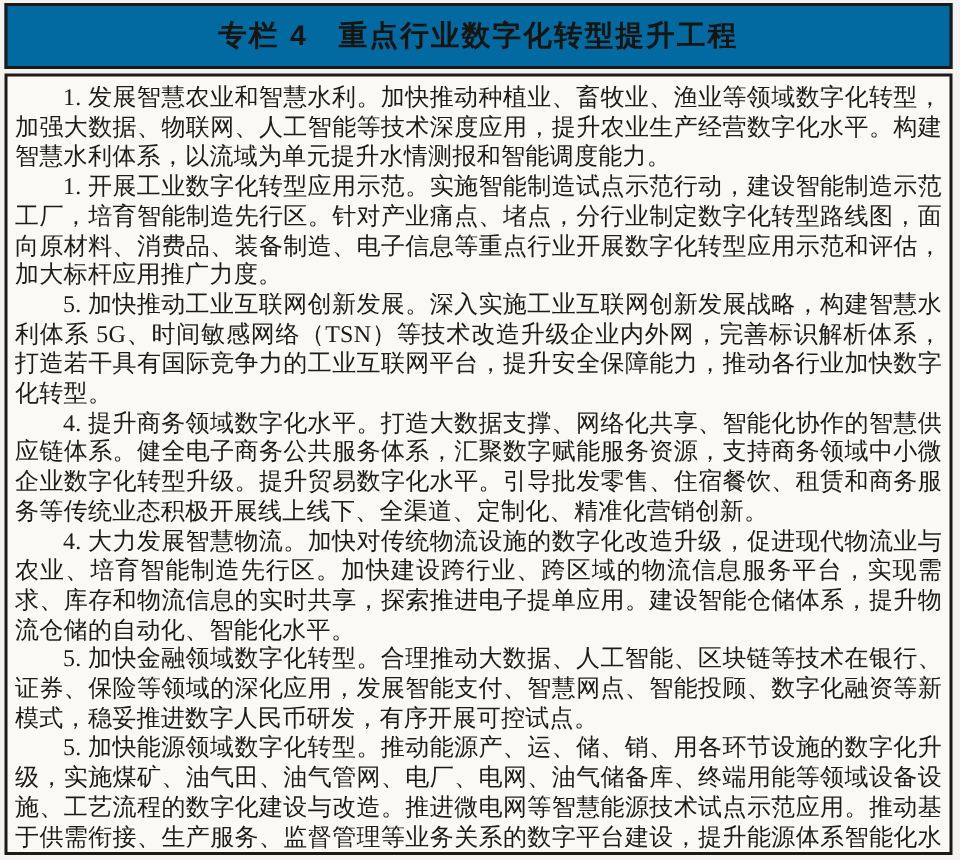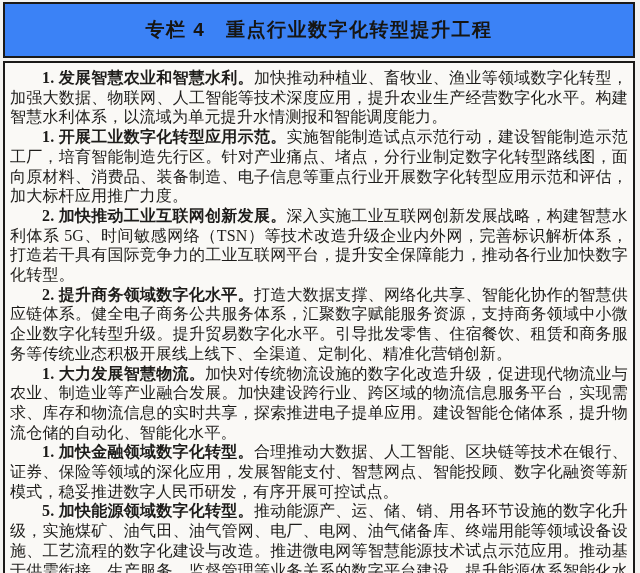--- a/index.html
+++ b/index.html
@@ -11,23 +11,23 @@
     position: relative;
     box-sizing: border-box;
     width: 640px;
     height: 573px;
     padding: 2px 5px 7px 3px;
     background: #f4f3f0;
     overflow: hidden;
   }
   .title-box {
     box-sizing: border-box;
-    height: 56px;
+    height: 44px;
     border: 2px solid #1b1a18;
-    background: #3b82f6;
+    background: #0369a1;
     display: flex;
     align-items: center;
     justify-content: center;
   }
   .title {
     font-family: "Liberation Sans", sans-serif;
     font-weight: 700;
     font-size: 19px;
     letter-spacing: 1.5px;
     color: #161512;
@@ -47,42 +47,42 @@
     font-family: "Liberation Serif", serif;
     font-size: 16px;
     line-height: 19.7px;
     letter-spacing: 0.2px;
     color: #1d1c1a;
     text-align: justify;
     text-indent: 2em;
   }
   .lead {
     
-    font-weight: 700;
+    font-weight: 400;
   }
 </style>
 </head>
 <body>
 
 <div class="page">
 
   <div class="title-box">
     <div class="title">专栏 4　重点行业数字化转型提升工程</div>
   </div>
 
   <div class="content-box">
 
     <p class="para"><span class="lead">1. 发展智慧农业和智慧水利。</span><span class="bodytext">加快推动种植业、畜牧业、渔业等领域数字化转型，加强大数据、物联网、人工智能等技术深度应用，提升农业生产经营数字化水平。构建智慧水利体系，以流域为单元提升水情测报和智能调度能力。</span></p>
 
     <p class="para"><span class="lead">1. 开展工业数字化转型应用示范。</span><span class="bodytext">实施智能制造试点示范行动，建设智能制造示范工厂，培育智能制造先行区。针对产业痛点、堵点，分行业制定数字化转型路线图，面向原材料、消费品、装备制造、电子信息等重点行业开展数字化转型应用示范和评估，加大标杆应用推广力度。</span></p>
 
-    <p class="para"><span class="lead">2. 加快推动工业互联网创新发展。</span><span class="bodytext">深入实施工业互联网创新发展战略，构建智慧水利体系 5G、时间敏感网络（TSN）等技术改造升级企业内外网，完善标识解析体系，打造若干具有国际竞争力的工业互联网平台，提升安全保障能力，推动各行业加快数字化转型。</span></p>
+    <p class="para"><span class="lead">5. 加快推动工业互联网创新发展。</span><span class="bodytext">深入实施工业互联网创新发展战略，构建智慧水利体系 5G、时间敏感网络（TSN）等技术改造升级企业内外网，完善标识解析体系，打造若干具有国际竞争力的工业互联网平台，提升安全保障能力，推动各行业加快数字化转型。</span></p>
 
-    <p class="para"><span class="lead">2. 提升商务领域数字化水平。</span><span class="bodytext">打造大数据支撑、网络化共享、智能化协作的智慧供应链体系。健全电子商务公共服务体系，汇聚数字赋能服务资源，支持商务领域中小微企业数字化转型升级。提升贸易数字化水平。引导批发零售、住宿餐饮、租赁和商务服务等传统业态积极开展线上线下、全渠道、定制化、精准化营销创新。</span></p>
+    <p class="para"><span class="lead">4. 提升商务领域数字化水平。</span><span class="bodytext">打造大数据支撑、网络化共享、智能化协作的智慧供应链体系。健全电子商务公共服务体系，汇聚数字赋能服务资源，支持商务领域中小微企业数字化转型升级。提升贸易数字化水平。引导批发零售、住宿餐饮、租赁和商务服务等传统业态积极开展线上线下、全渠道、定制化、精准化营销创新。</span></p>
 
-    <p class="para"><span class="lead">1. 大力发展智慧物流。</span><span class="bodytext">加快对传统物流设施的数字化改造升级，促进现代物流业与农业、制造业等产业融合发展。加快建设跨行业、跨区域的物流信息服务平台，实现需求、库存和物流信息的实时共享，探索推进电子提单应用。建设智能仓储体系，提升物流仓储的自动化、智能化水平。</span></p>
+    <p class="para"><span class="lead">4. 大力发展智慧物流。</span><span class="bodytext">加快对传统物流设施的数字化改造升级，促进现代物流业与农业、培育智能制造先行区。加快建设跨行业、跨区域的物流信息服务平台，实现需求、库存和物流信息的实时共享，探索推进电子提单应用。建设智能仓储体系，提升物流仓储的自动化、智能化水平。</span></p>
 
-    <p class="para"><span class="lead">1. 加快金融领域数字化转型。</span><span class="bodytext">合理推动大数据、人工智能、区块链等技术在银行、证券、保险等领域的深化应用，发展智能支付、智慧网点、智能投顾、数字化融资等新模式，稳妥推进数字人民币研发，有序开展可控试点。</span></p>
+    <p class="para"><span class="lead">5. 加快金融领域数字化转型。</span><span class="bodytext">合理推动大数据、人工智能、区块链等技术在银行、证券、保险等领域的深化应用，发展智能支付、智慧网点、智能投顾、数字化融资等新模式，稳妥推进数字人民币研发，有序开展可控试点。</span></p>
 
     <p class="para"><span class="lead">5. 加快能源领域数字化转型。</span><span class="bodytext">推动能源产、运、储、销、用各环节设施的数字化升级，实施煤矿、油气田、油气管网、电厂、电网、油气储备库、终端用能等领域设备设施、工艺流程的数字化建设与改造。推进微电网等智慧能源技术试点示范应用。推动基于供需衔接、生产服务、监督管理等业务关系的数字平台建设，提升能源体系智能化水平。</span></p>
 
   </div>
 </div>
 
 </body></html>

